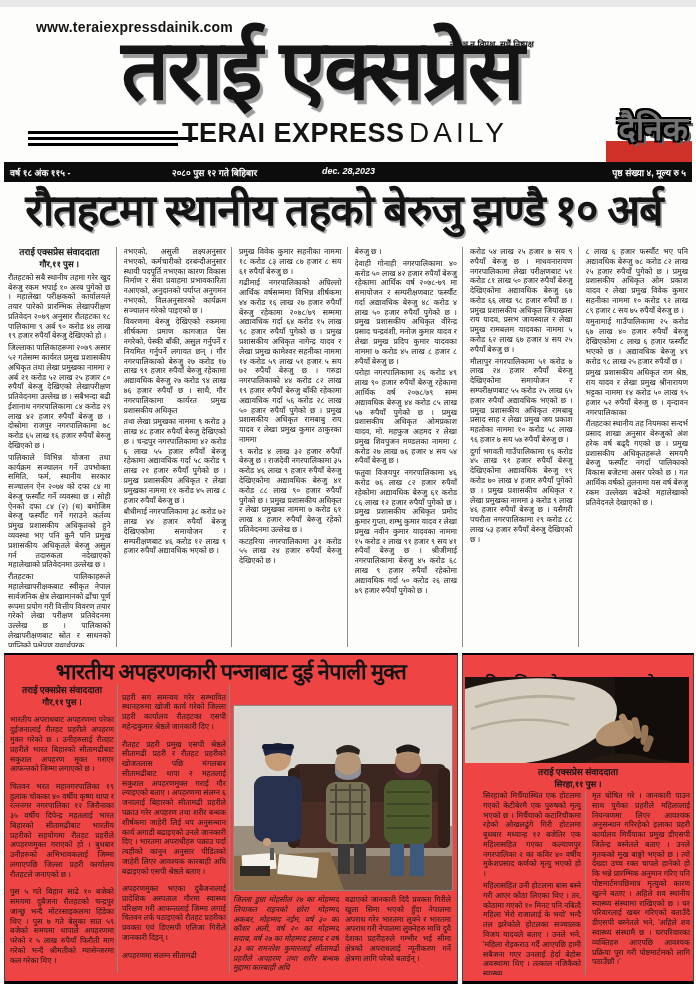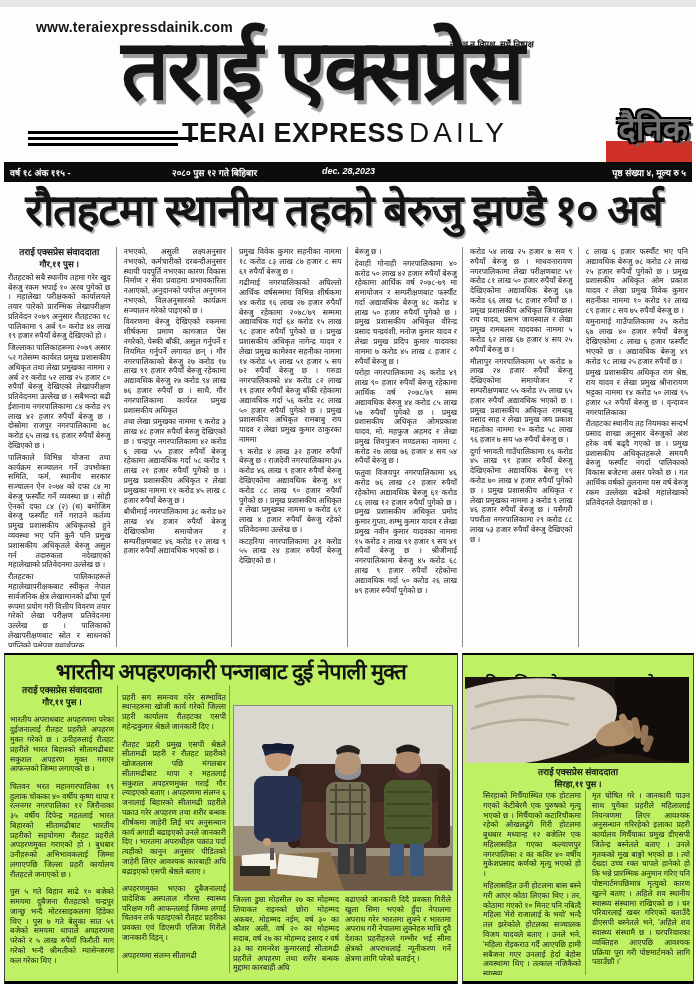--- a/index.html
+++ b/index.html
@@ -35,34 +35,34 @@
                  text-shadow:1.5px 2px 0 #aaa;white-space:nowrap;}
   .lead-cols{position:absolute;left:8px;right:8px;top:240px;height:400px;display:flex;gap:7px;}
   .lead-col{flex:1 1 0;overflow:hidden;border-right:1px solid #8a8a8a;padding-right:5px;
             font-size:7.7px;line-height:1.27;text-align:justify;}
   .lead-col:last-child{border-right:none;padding-right:0;}
   .lead-col p,.art-col p,.cap-col p{margin:0 0 2px 0;}
   .byline{ text-align:center;font-weight:700;font-size:9px;line-height:1.3;margin-bottom:3px;}
   .byline .dl{display:block;font-size:8.5px;}
   
   .story-box{position:absolute;top:646px;border:1px solid #444;border-top:2px solid #000;
-             border-bottom:4px solid #000;background:#bef264;}
+             border-bottom:4px solid #000;background:#ef4444;}
   #kidnap-box{left:4px;width:452px;height:326px;}
   #hotel-box{left:462px;width:230px;height:326px;}
   .k-headline{position:absolute;left:0;right:0;top:1px;text-align:center;font-size:21.5px;
               font-weight:900;white-space:nowrap;letter-spacing:-.5px;}
   .k-col{position:absolute;top:30px;width:104px;height:288px;overflow:hidden;
          font-size:7.7px;line-height:1.27;text-align:justify;}
   #k-col1{left:5px;} #k-col2{left:117px;}
   .k-sep{position:absolute;top:30px;width:1px;height:288px;background:#8a8a8a;}
   #k-sep1{left:112px;} #k-sep2{left:224px;}
   .k-photo{position:absolute;left:228px;top:50px;width:218px;height:184px;border:1px solid #888;}
   .cap-col{position:absolute;top:240px;width:106px;height:80px;overflow:hidden;
            font-size:7.7px;line-height:1.27;text-align:justify;}
-  #cap-col1{left:228px;} #cap-col2{left:340px;}
+  #cap-col1{left:228px;font-style:italic;} #cap-col2{left:340px;}
   .h-headline{position:absolute;left:0;right:0;top:16px;text-align:center;font-size:15.5px;
               font-weight:900;white-space:nowrap;letter-spacing:-.5px;}
   .h-photo{position:absolute;left:2px;top:22px;width:224px;height:86px;}
   .h-byline{position:absolute;left:0;right:0;top:112px;text-align:center;font-weight:700;
             font-size:9px;line-height:1.3;}
   .h-cols{position:absolute;left:20px;right:3px;top:136px;height:184px;display:flex;gap:6px;}
   .art-col{flex:1 1 0;overflow:hidden;font-size:7.7px;line-height:1.27;text-align:justify;}
   .h-cols .art-col:first-child{border-right:1px solid #8a8a8a;padding-right:4px;}
 </style>
 </head>

